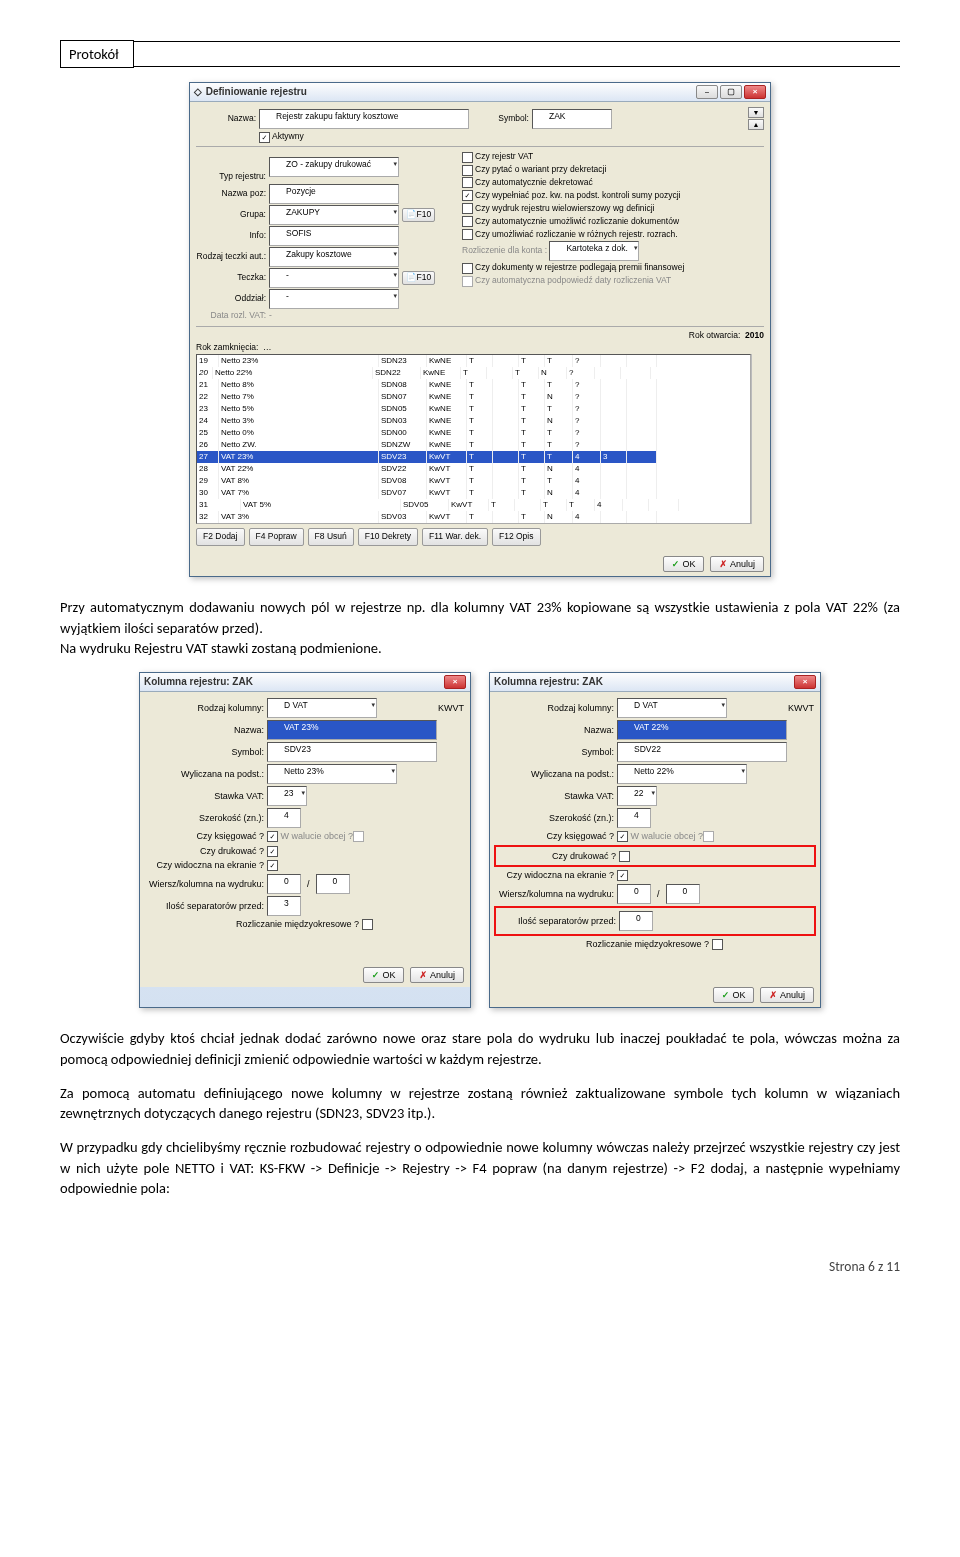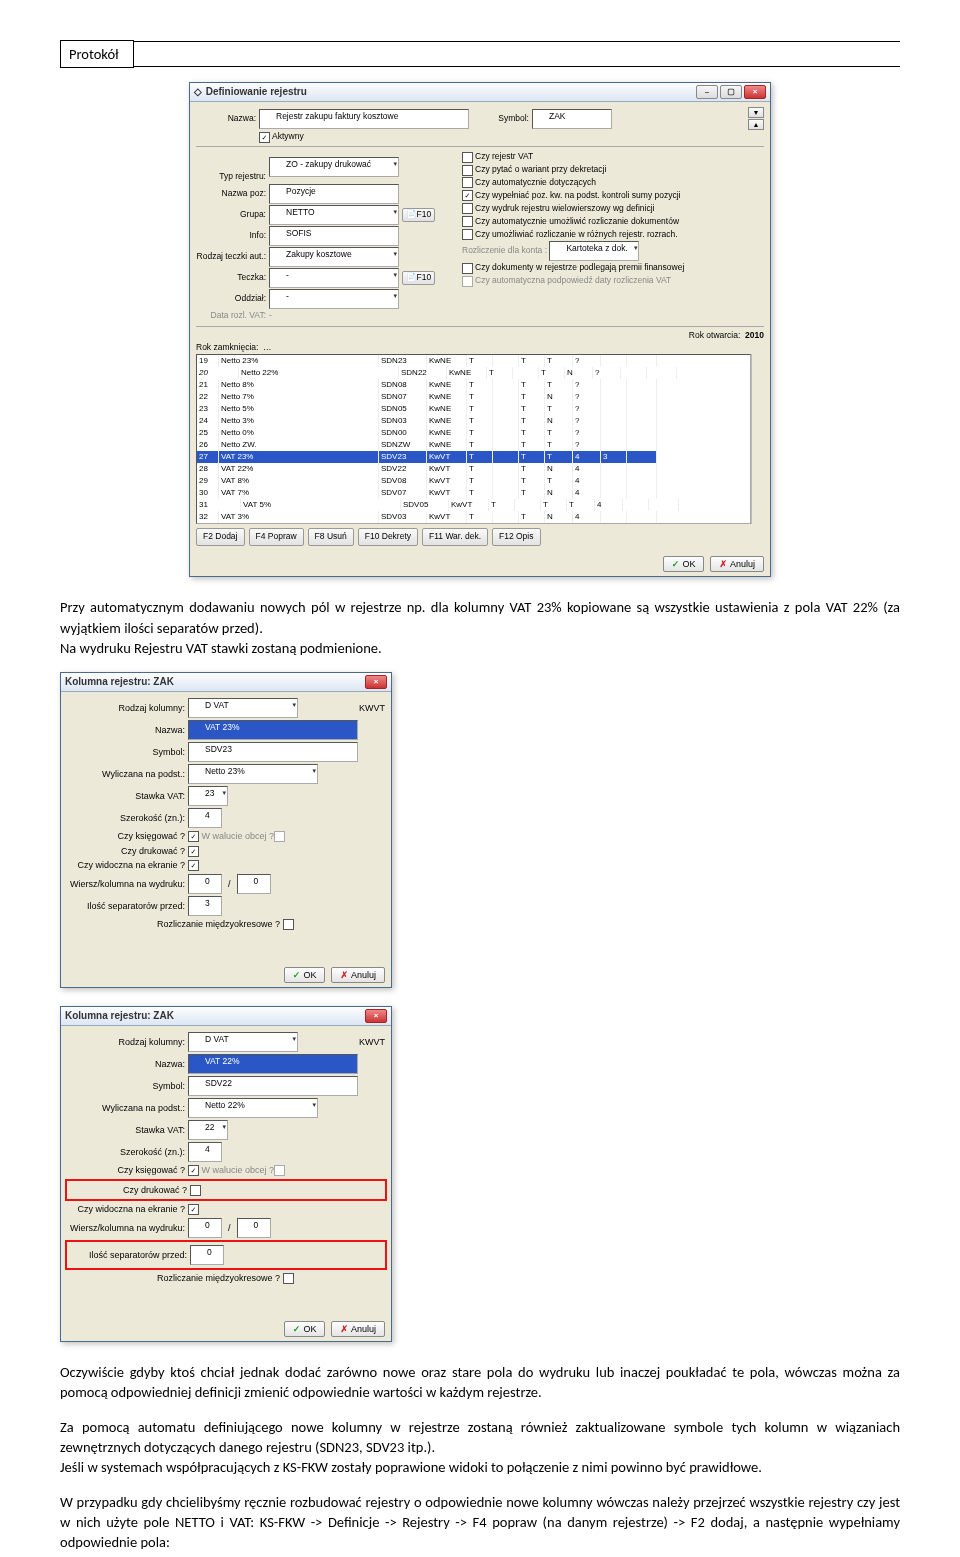--- a/index.html
+++ b/index.html
@@ -1,20 +1,20 @@
 <!DOCTYPE html>
 <html><head>
 <meta charset="utf-8">
 <style>
   body { font-family: Calibri, Arial, sans-serif; font-size: 14.5px; line-height: 1.4; color: #000; background: #fff; margin: 0; padding: 40px 60px; width: 960px; box-sizing: border-box; }
   .header-row { display: flex; align-items: center; margin-bottom: 14px; }
   .header-cell { border: 1px solid #000; padding: 3px 14px 3px 8px; font-size: 14.5px; }
   .header-grow { border-top: 1px solid #000; border-bottom: 1px solid #000; flex-grow: 1; height: 24px; }
   .screenshots { text-align: center; margin: 10px 0 20px 0; }
-  .screenshots-pair { display: flex; justify-content: center; gap: 18px; margin: 10px 0 20px 0; flex-direction: column; }
+  .screenshots-pair { display: flex; justify-content: center; gap: 18px; margin: 10px 0 20px 0; }
   .para { margin: 14px 0; text-align: justify; }
   
   .window { display:inline-block; border:1.5px solid #4a6a8a; background: linear-gradient(#e8f0fa,#d4e1f1); box-shadow: 2px 2px 6px rgba(0,0,0,.25); font-family: Tahoma, Arial, sans-serif; font-size: 9px; color:#000; text-align:left; }
   .titlebar { display:flex; align-items:center; background: linear-gradient(#fdfdfd,#dce6f4); border-bottom:1px solid #9ab; padding:2px 4px; font-weight:bold; font-size:10px; color:#333; }
   .titlebar .spacer { flex-grow:1; }
   .winbtns { display:flex; gap:2px; }
   .winbtn { width:20px; height:12px; background:linear-gradient(#f7f7f7,#dcdcdc); border:1px solid #888; border-radius:2px; display:flex; align-items:center; justify-content:center; font-size:8px; line-height:1; }
   .winbtn.close { background:linear-gradient(#e88,#c33); color:#fff; border-color:#a22; }
   .window-body { background:#ece9d8; padding:4px 6px; }
   .formrow { display:flex; align-items:center; margin:1px 0; font-size:8.5px; }
@@ -97,21 +97,21 @@
           <div class="formrow">
               <span class="lbl" style="width:70px;margin-top:20px;">Typ rejestru:</span>
               <span class="inp dd" style="width:130px;">ZO - zakupy drukować</span>
             </div>
           <div class="formrow">
               <span class="lbl" style="width:70px;">Nazwa poz:</span>
               <span class="inp" style="width:130px;">Pozycje</span>
             </div>
           <div class="formrow">
               <span class="lbl" style="width:70px;">Grupa:</span>
-              <span class="inp dd" style="width:130px;">NETTO</span>
+              <span class="inp dd" style="width:130px;">ZAKUPY</span>
               <span class="flatbtn" style="margin-left:3px;padding:0 3px;height:12px;line-height:10px;">📄F10</span>
             </div>
           <div class="formrow">
               <span class="lbl" style="width:70px;">Info:</span>
               <span class="inp" style="width:130px;">SOFIS</span>
             </div>
           <div class="formrow">
               <span class="lbl" style="width:70px;">Rodzaj teczki aut.:</span>
               <span class="inp dd" style="width:130px;">Zakupy kosztowe</span>
             </div>
@@ -138,21 +138,21 @@
             </div>
             <div class="formrow">
               <span class="chk">
                 <span class="chkbox"></span>
                 <span>Czy pytać o wariant przy dekretacji</span>
               </span>
             </div>
             <div class="formrow">
               <span class="chk">
                 <span class="chkbox"></span>
-                <span>Czy automatycznie dotyczących</span>
+                <span>Czy automatycznie dekretować</span>
               </span>
             </div>
             <div class="formrow">
               <span class="chk">
                 <span class="chkbox">✓</span>
                 <span>Czy wypełniać poz. kw. na podst. kontroli sumy pozycji</span>
               </span>
             </div>
             <div class="formrow">
               <span class="chk">
@@ -205,21 +205,21 @@
                 <div class="tcell" style="width: 40px;">KwNE</div>
                 <div class="tcell" style="width: 26px;">T</div>
                 <div class="tcell" style="width: 26px;"></div>
                 <div class="tcell" style="width: 26px;">T</div>
                 <div class="tcell" style="width: 28px;">T</div>
                 <div class="tcell" style="width: 28px;">?</div>
                 <div class="tcell" style="width: 26px;"></div>
                 <div class="tcell" style="width: 30px;"></div>
               </div>
               <div class="trow">
-                <div class="tcell" style="width: 42px; font-style: italic;">20</div>
+                <div class="tcell" style="width: 16px; font-style: italic;">20</div>
                 <div class="tcell" style="width: 160px;">Netto 22%</div>
                 <div class="tcell" style="width: 48px;">SDN22</div>
                 <div class="tcell" style="width: 40px;">KwNE</div>
                 <div class="tcell" style="width: 26px;">T</div>
                 <div class="tcell" style="width: 26px;"></div>
                 <div class="tcell" style="width: 26px;">T</div>
                 <div class="tcell" style="width: 28px;">N</div>
                 <div class="tcell" style="width: 28px;">?</div>
                 <div class="tcell" style="width: 26px;"></div>
                 <div class="tcell" style="width: 30px;"></div>
@@ -563,16 +563,16 @@
         <div class="sub-gap"></div>
       </div>
       <div class="okcancel">
         <span class="okbtn"><span class="ico-ok">✓</span>OK</span>
         <span class="cancelbtn"><span class="ico-x">✗</span>Anuluj</span>
       </div>
     </div>
   </div>
 
 <p class="para">Oczywiście gdyby ktoś chciał jednak dodać zarówno nowe oraz stare pola do wydruku lub inaczej poukładać te pola, wówczas można za pomocą odpowiedniej definicji zmienić odpowiednie wartości w każdym rejestrze.</p>
-<p class="para"><span>Za pomocą automatu definiującego nowe kolumny w rejestrze zostaną również zaktualizowane symbole tych kolumn w wiązaniach zewnętrznych dotyczących danego rejestru (SDN23, SDV23 itp.).</span><br><span>Jeśli  w  systemach  współpracujących  z  KS-FKW  zostały  poprawione  widoki  to  połączenie  z  nimi     powinno  być prawidłowe.</span></p>
+<p class="para"><span>Za pomocą automatu definiującego nowe kolumny w rejestrze zostaną również zaktualizowane symbole tych kolumn w wiązaniach zewnętrznych dotyczących danego rejestru (SDN23, SDV23 itp.).</span><br></p>
 <p class="para">W przypadku gdy chcielibyśmy ręcznie rozbudować rejestry o odpowiednie nowe kolumny wówczas należy przejrzeć wszystkie rejestry czy jest w nich użyte pole NETTO i VAT: KS-FKW -&gt; Definicje -&gt; Rejestry -&gt; F4 popraw (na danym rejestrze) -&gt; F2 dodaj, a następnie wypełniamy odpowiednie pola:</p>
 
 <div class="footer">Strona 6 z 11</div>
 
 </body></html>

